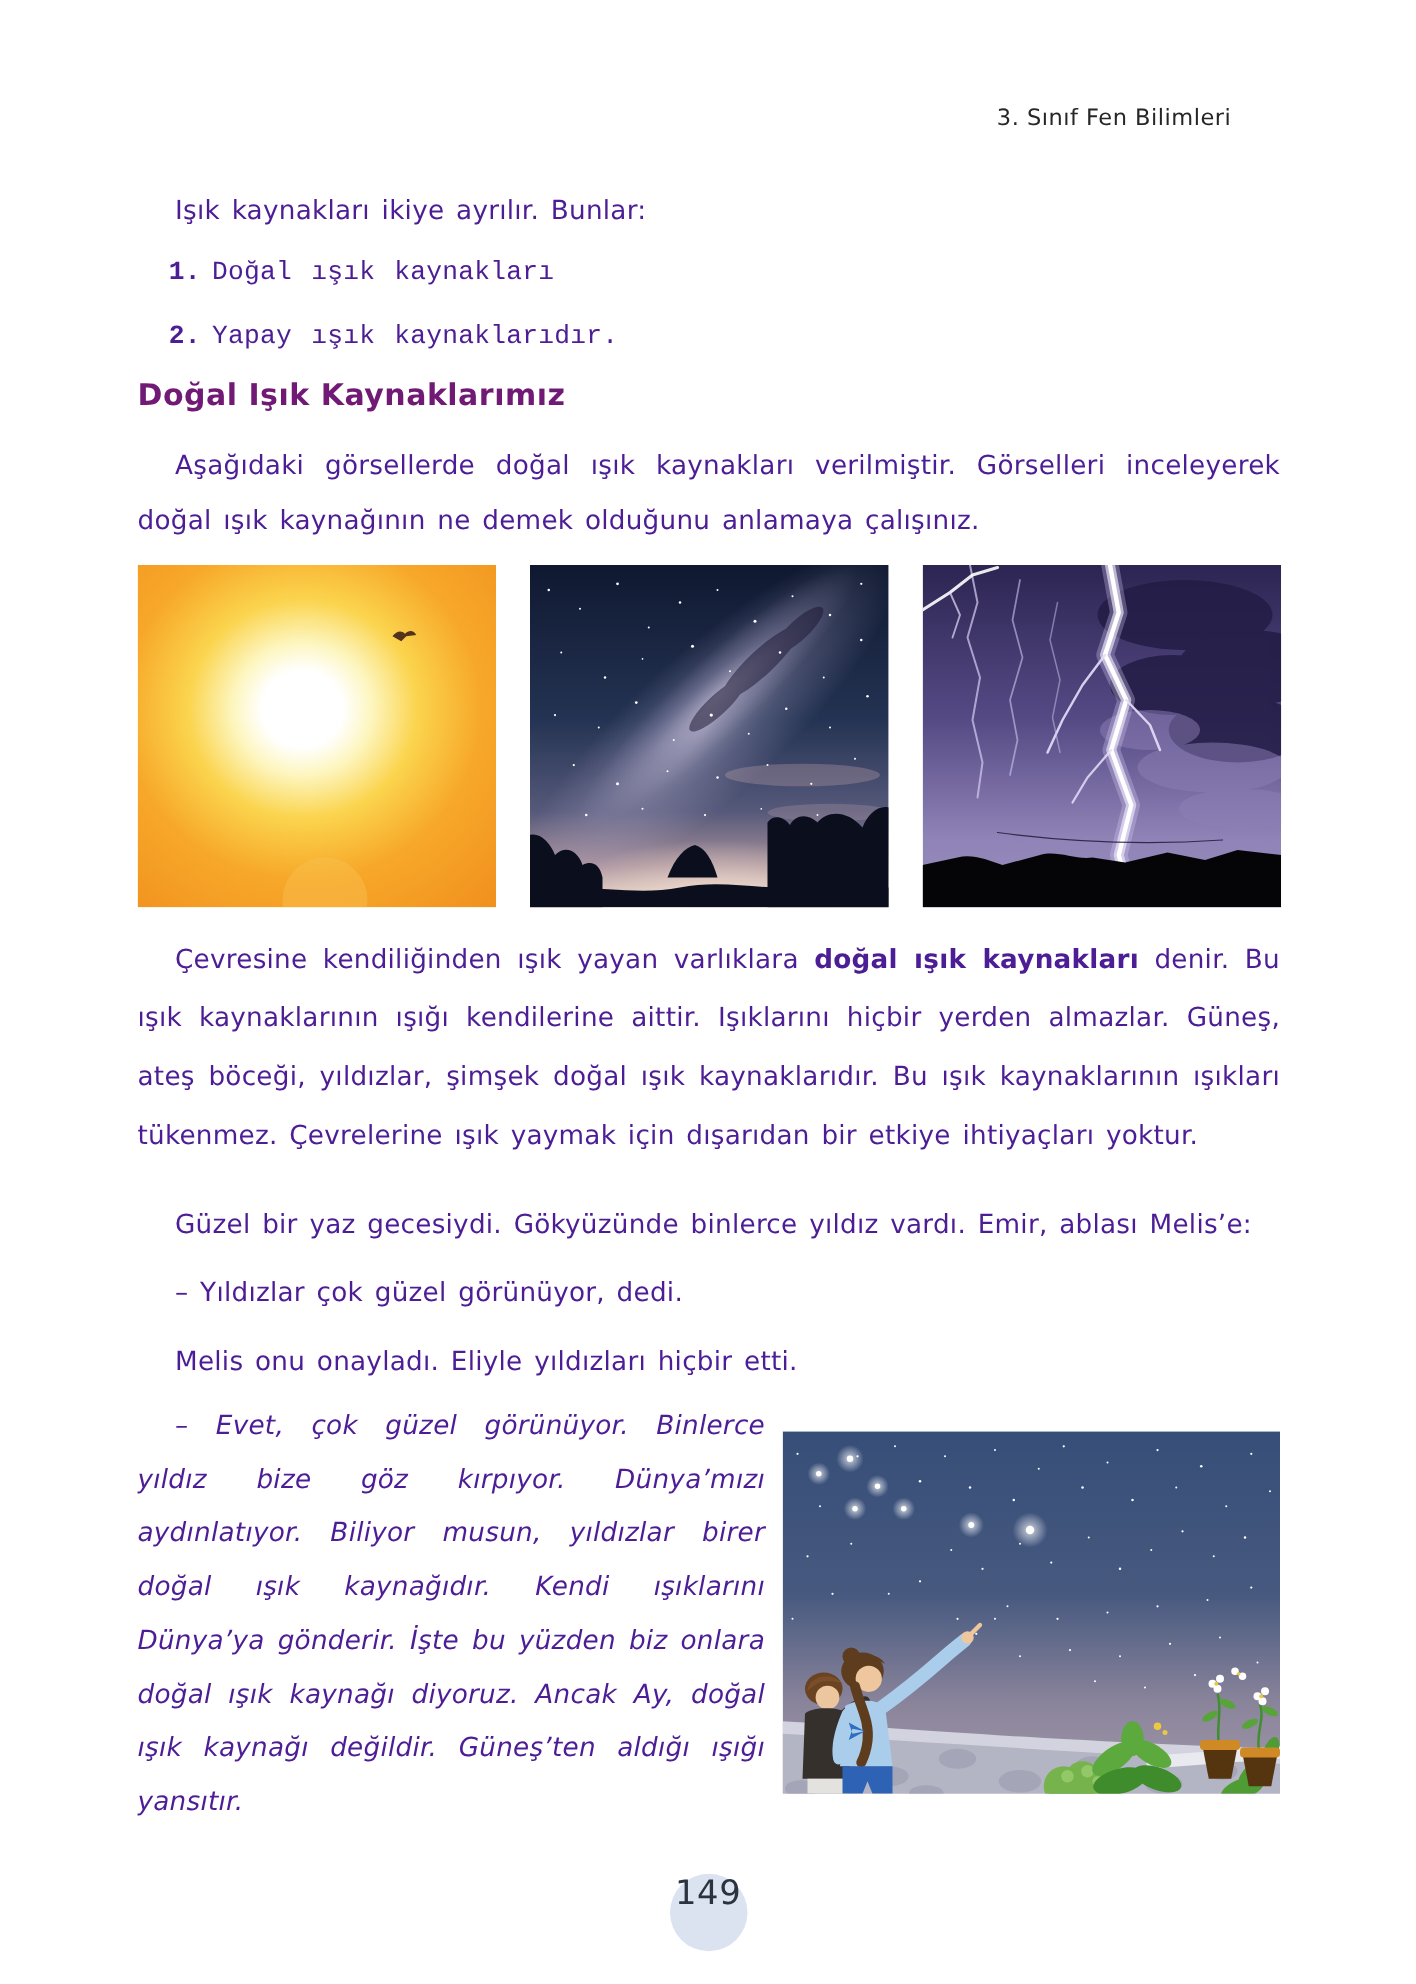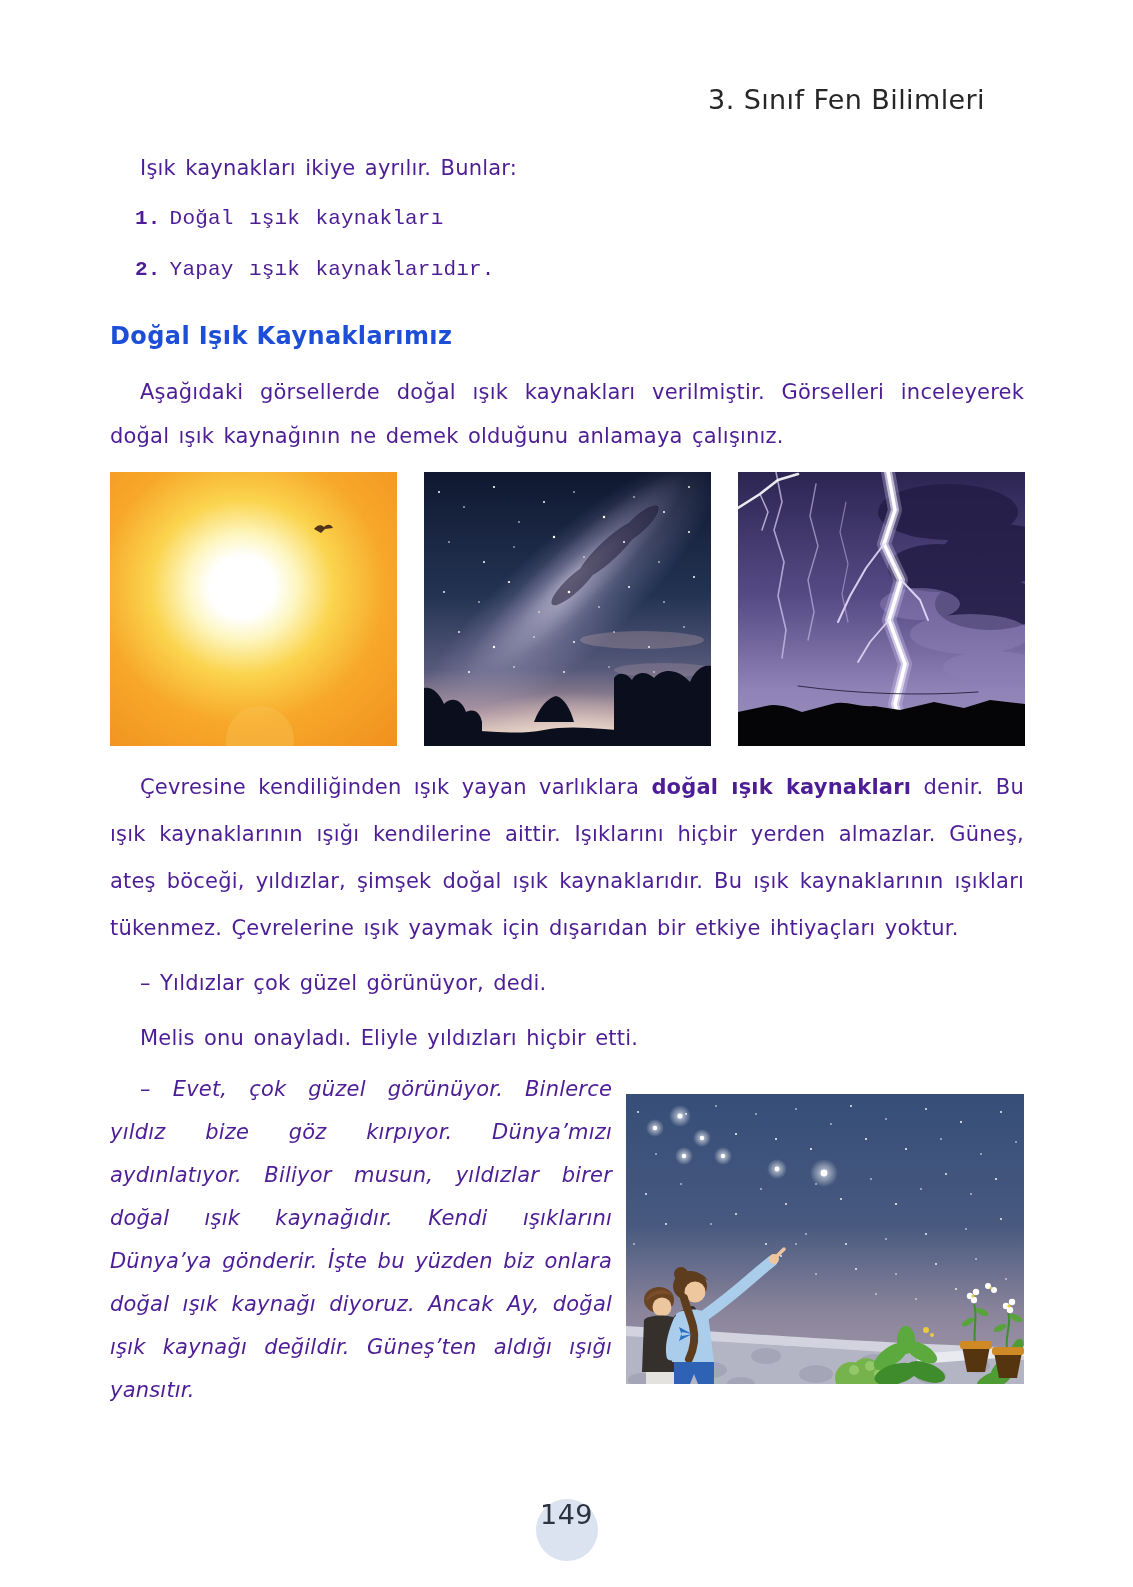--- a/index.html
+++ b/index.html
@@ -1,30 +1,30 @@
 <!DOCTYPE html>
 <html lang="tr"><head>
 <meta charset="utf-8">
 <style>
   html,body{margin:0;padding:0;background:#ffffff;}
   .page{
     position:relative;width:1133px;height:1587px;background:#ffffff;overflow:hidden;
     color:#2e2e30;font-family:"DejaVu Sans",sans-serif;
   }
   .header{
-    position:absolute;top:84px;right:148px;font-size:27px;letter-spacing:.4px;color:#262628;
+    position:absolute;top:84px;right:148px;font-size:18px;letter-spacing:.4px;color:#262628;
   }
   .content{position:absolute;left:110px;top:140px;width:914px;}
   p{margin:0;}
   .txt{font-size:21px;letter-spacing:.2px;word-spacing:2.5px;color:#4c1d95;}
   .lead{margin-top:12px;text-indent:30px;line-height:32px;}
   .list-item{margin-top:19px;padding-left:25px;line-height:32px;font-family:Liberation Mono, monospace;}
   .list-num{font-weight:bold;margin-right:9px;}
   .section-heading{
-    margin-top:36px;font-size:24px;font-weight:bold;letter-spacing:.4px;color:#1d4ed8;
+    margin-top:16px;font-size:24px;font-weight:bold;letter-spacing:.4px;color:#701a75;
   }
   .para{text-align:justify;text-indent:30px;}
   .intro-para{margin-top:18px;line-height:44px;}
   .photo-row{margin-top:14px;display:flex;gap:27px;}
   .photo{width:287px;height:274px;overflow:hidden;flex:0 0 auto;}
   .photo svg{display:block;width:100%;height:100%;}
   .def-para{margin-top:18px;line-height:47px;}
   .bold{font-weight:bold;}
   .story-p{text-indent:30px;line-height:47px;}
   .story-p1{margin-top:24px;}
@@ -201,20 +201,21 @@
             <path d="M22 22 30 40 24 58" stroke="#e6defa" stroke-width="1.5" opacity="0.7"></path>
             <path d="M60 214c60 8 120 10 180 6" stroke="#1a1530" stroke-width="1" opacity="0.8"></path>
           </g>
           <path d="M0 240l28-6c12-3 24 2 36 6l30-8c14-4 28 4 42 2l26 4 34-8 30 6 26-8 35 4v42H0z" fill="#050507"></path>
         </svg>
       </div>
     </div>
 
     <p class="txt para def-para"><span>Çevresine kendiliğinden ışık yayan varlıklara </span><span class="bold">doğal ışık kaynakları</span><span> denir. Bu ışık kaynaklarının ışığı kendilerine aittir. Işıklarını hiçbir yerden almazlar. Güneş, ateş böceği, yıldızlar, şimşek doğal ışık kaynaklarıdır. Bu ışık kaynaklarının ışıkları tükenmez. Çevrelerine ışık yaymak için dışarıdan bir etkiye ihtiyaçları yoktur.</span></p>
 
+    <p class="txt story-p story-p1">Güzel bir yaz gecesiydi. Gökyüzünde binlerce yıldız vardı. Emir, ablası Melis’e:</p>
     <p class="txt story-p story-gap">– Yıldızlar çok güzel görünüyor, dedi.</p>
     <p class="txt story-p story-gap">Melis onu onayladı. Eliyle yıldızları hiçbir etti.</p>
 
     <div class="story-wrap">
 
       <div class="illustration">
         <svg viewBox="0 0 398 290" xmlns="http://www.w3.org/2000/svg">
           <defs>
             <linearGradient id="g-isky" x1="0" y1="0" x2="0" y2="1">
               <stop offset="0" stop-color="#364e78"></stop>

